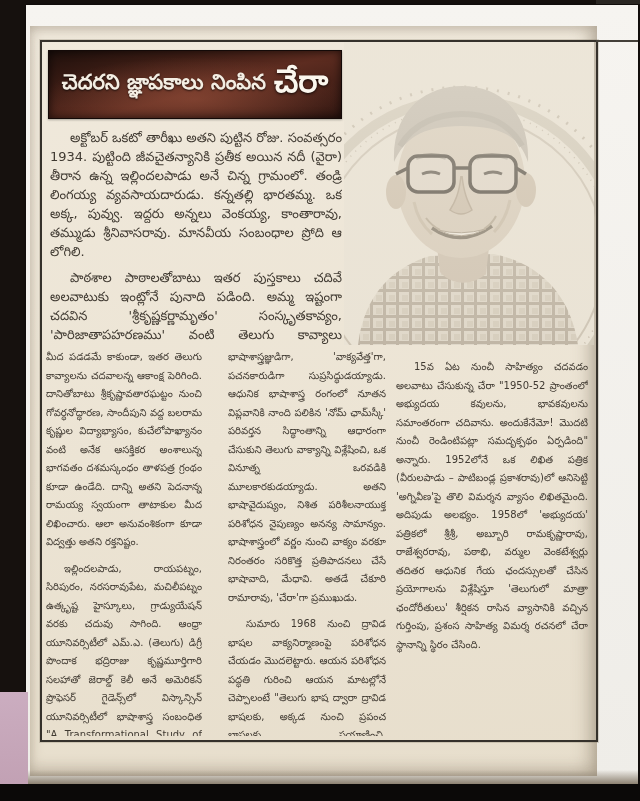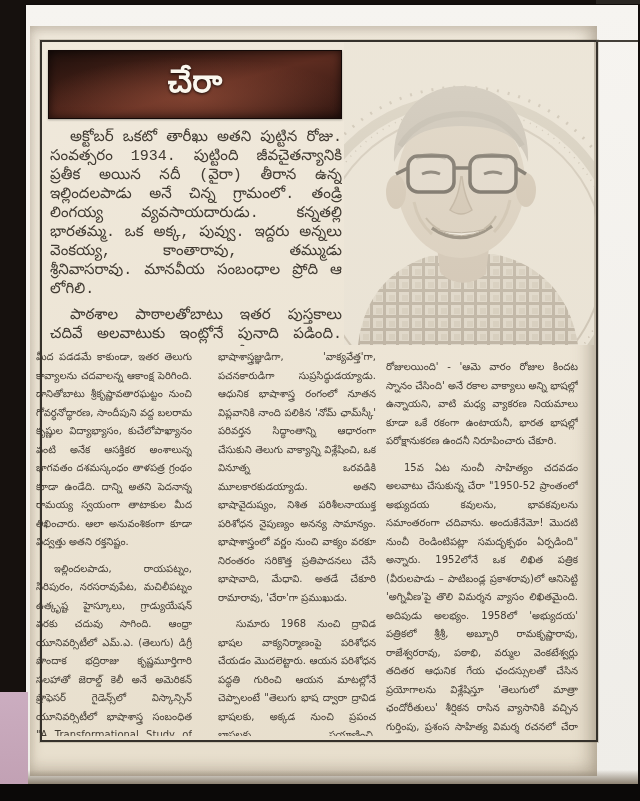--- a/index.html
+++ b/index.html
@@ -54,25 +54,25 @@
   
   .photo{
     left:344px;top:42px;width:250px;height:303px;
     background:#eae3d5;overflow:hidden;
   }
   .photo svg{display:block;}
   
   .ink{color:#403a32;}
   .intro{
     left:50px;top:128px;width:292px;height:218px;overflow:hidden;
-    font-size:15px;line-height:19px;text-align:justify;font-family:Liberation Mono, monospace;
+    font-size:13px;line-height:19px;text-align:justify;
   }
   .intro p{margin:0 0 7px 0;text-indent:20px;}
   .cols{
-    left:36px;top:348px;width:548px;height:388px;overflow:hidden;
+    left:46px;top:348px;width:548px;height:388px;overflow:hidden;
     display:flex;
   }
   .col{font-size:10px;line-height:18.5px;text-align:justify;overflow:hidden;height:100%;}
   .col1{width:156px;margin-right:26px;}
   .col2{width:158px;margin-right:10px;}
   .col3{width:192px;padding-top:10px;}
   .col p{margin:0 0 8px 0;}
   .col p.cont{text-indent:0;}
   .col p.new{text-indent:18px;}
 </style>
@@ -84,20 +84,21 @@
 <div class="abs paper"></div>
 <div class="abs bottom-shadow"></div>
 <div class="abs pink-patch"></div>
 <div class="abs bottom-strip"></div>
 <div class="abs staple-mark"></div>
 
 <div class="abs article-box"></div>
 <div class="abs rule-ext"></div>
 
 <div class="abs banner">
+  <span class="t-main">చెదరని జ్ఞాపకాలు నింపిన</span>
   <span class="t-hi">చేరా</span>
 </div>
 
 <div class="abs photo">
   <svg width="250" height="303" viewBox="0 0 250 303">
     <defs>
       <pattern id="chk" width="13" height="13" patternUnits="userSpaceOnUse">
         <rect width="13" height="13" fill="#ddd5c6"></rect>
         <rect width="13" height="3" fill="#b8ad9c"></rect>
         <rect width="3" height="13" fill="#b8ad9c"></rect>
@@ -169,16 +170,15 @@
 <div class="abs cols">
   <div class="col col1 ink">
     <p class="cont">మీద పడడమే కాకుండా, ఇతర తెలుగు కావ్యాలను చదవాలన్న ఆకాంక్ష పెరిగింది. దానితోబాటు శ్రీకృష్ణావతారఘట్టం నుంచి గోవర్ధనోద్ధారణ, సాందీపుని వద్ద బలరామ కృష్ణుల విద్యాభ్యాసం, కుచేలోపాఖ్యానం వంటి అనేక ఆసక్తికర అంశాలున్న భాగవతం దశమస్కంధం తాళపత్ర గ్రంథం కూడా ఉండేది. దాన్ని అతని పెదనాన్న రామయ్య స్వయంగా తాటాకుల మీద లిఖించారు. ఆలా అనువంశికంగా కూడా విద్వత్తు అతని రక్తనిష్టం.</p>
     <p class="new">ఇల్లిందలపాడు, రాయపట్నం, సిరిపురం, నరసరావుపేట, మచిలీపట్నం ఉత్కృష్ట హైస్కూలు, గ్రాడ్యుయేషన్ వరకు చదువు సాగింది. ఆంధ్రా యూనివర్సిటీలో ఎమ్.ఎ. (తెలుగు) డిగ్రీ పొందాక భద్రిరాజు కృష్ణమూర్తిగారి సలహాతో జెరాల్డ్ కెలీ అనే అమెరికన్ ప్రొఫెసర్ గైడెన్స్‌లో విస్కాన్సిన్ యూనివర్సిటీలో భాషాశాస్త్ర సంబంధిత "A Transformational Study of Telugu Nominals" అనే అంశం మీద పరిశోధన చేసి డాక్టరేట్ పట్టా పొందారు. తెలుగు వ్యాకరణం, భాషా చరిత్ర, సాహిత్యం, భాషాశాస్త్రం క్షుణ్ణంగా చదివి, పరిశోధించి బోధన పట్టిన అతడు, ఆపైన తెలుగు సాహిత్యంలో విమర్శకుడిగా,</p>
   </div>
   <div class="col col2 ink">
     <p class="cont">భాషాశాస్త్రజ్ఞుడిగా, 'వాక్యవేత్త'గా, పచనకారుడిగా సుప్రసిద్ధుడయ్యాడు. ఆధునిక భాషాశాస్త్ర రంగంలో నూతన విప్లవానికి నాంది పలికిన 'నోమ్ ఛామ్‌స్కీ' పరివర్తన సిద్ధాంతాన్ని ఆధారంగా చేసుకుని తెలుగు వాక్యాన్ని విశ్లేషించి, ఒక వినూత్న ఒరవడికి మూలకారకుడయ్యాడు. అతని భాషావైదుష్యం, నిశిత పరిశీలనాయుక్త పరిశోధన నైపుణ్యం అనన్య సామాన్యం. భాషాశాస్త్రంలో వర్ణం నుంచి వాక్యం వరకూ నిరంతరం సరికొత్త ప్రతిపాదనలు చేసే భాషావాది, మేధావి. అతడే చేకూరి రామారావు, 'చేరా'గా ప్రముఖుడు.</p>
     <p class="new">సుమారు 1968 నుంచి ద్రావిడ భాషల వాక్యనిర్మాణంపై పరిశోధన చేయడం మొదలెట్టారు. ఆయన పరిశోధన పద్ధతి గురించి ఆయన మాటల్లోనే చెప్పాలంటే "తెలుగు భాష ద్వారా ద్రావిడ భాషలకు, అక్కడ నుంచి ప్రపంచ భాషలకు ప్రయాణించి, భాషాతత్వపరిశీలన చేసి, సాధారణీకరణలు (Generalizations) చెయ్యడం, అన్ని భాషల్లోనూ ప్రత్యక్ష, పరోక్షానుకరణలు, పరస్పర వ్యాకరణ సంబంధాలూ కూడా భాషా సామాన్యమని నిరూపించాను". – అందుకు ఉదాహరణగా 'ఆమె స్నానం చేసి వారం</p>
   </div>
   <div class="col col3 ink">
-    <p class="cont">రోజులయింది' - 'ఆమె వారం రోజుల కిందట స్నానం చేసింది' అనే రకాల వాక్యాలు అన్ని భాషల్లో ఉన్నాయని, వాటి మధ్య వ్యాకరణ నియమాలు కూడా ఒకే రకంగా ఉంటాయనీ, భారత భాషల్లో పరోక్షానుకరణ ఉందనీ నిరూపించారు చేకూరి.</p>
     <p class="new">15వ ఏట నుంచీ సాహిత్యం చదవడం అలవాటు చేసుకున్న చేరా "1950-52 ప్రాంతంలో అభ్యుదయ కవులను, భావకవులను సమాంతరంగా చదివాను. అందుకేనేమో! మొదటి నుంచీ రెండింటిపట్లా సమదృక్పథం ఏర్పడింది" అన్నారు. 1952లోనే ఒక లిఖిత పత్రిక (వీరులపాడు – పాటిబండ్ల ప్రకాశరావు)లో ఆనిసెట్టి 'అగ్నివీణ'పై తొలి విమర్శన వ్యాసం లిఖితమైంది. అదిపుడు అలభ్యం. 1958లో 'అభ్యుదయ' పత్రికలో శ్రీశ్రీ, అబ్బూరి రామకృష్ణారావు, రాజేశ్వరరావు, పఠాభి, వర్ముల వెంకటేశ్వర్లు తదితర ఆధునిక గేయ ఛందస్సులతో చేసిన ప్రయోగాలను విశ్లేషిస్తూ 'తెలుగులో మాత్రా ఛందోరీతులు' శీర్షికన రాసిన వ్యాసానికి వచ్చిన గుర్తింపు, ప్రశంస సాహిత్య విమర్శ రచనలో చేరా స్థానాన్ని స్థిరం చేసింది.</p>
   </div>
 </div>
 
 </body></html>

